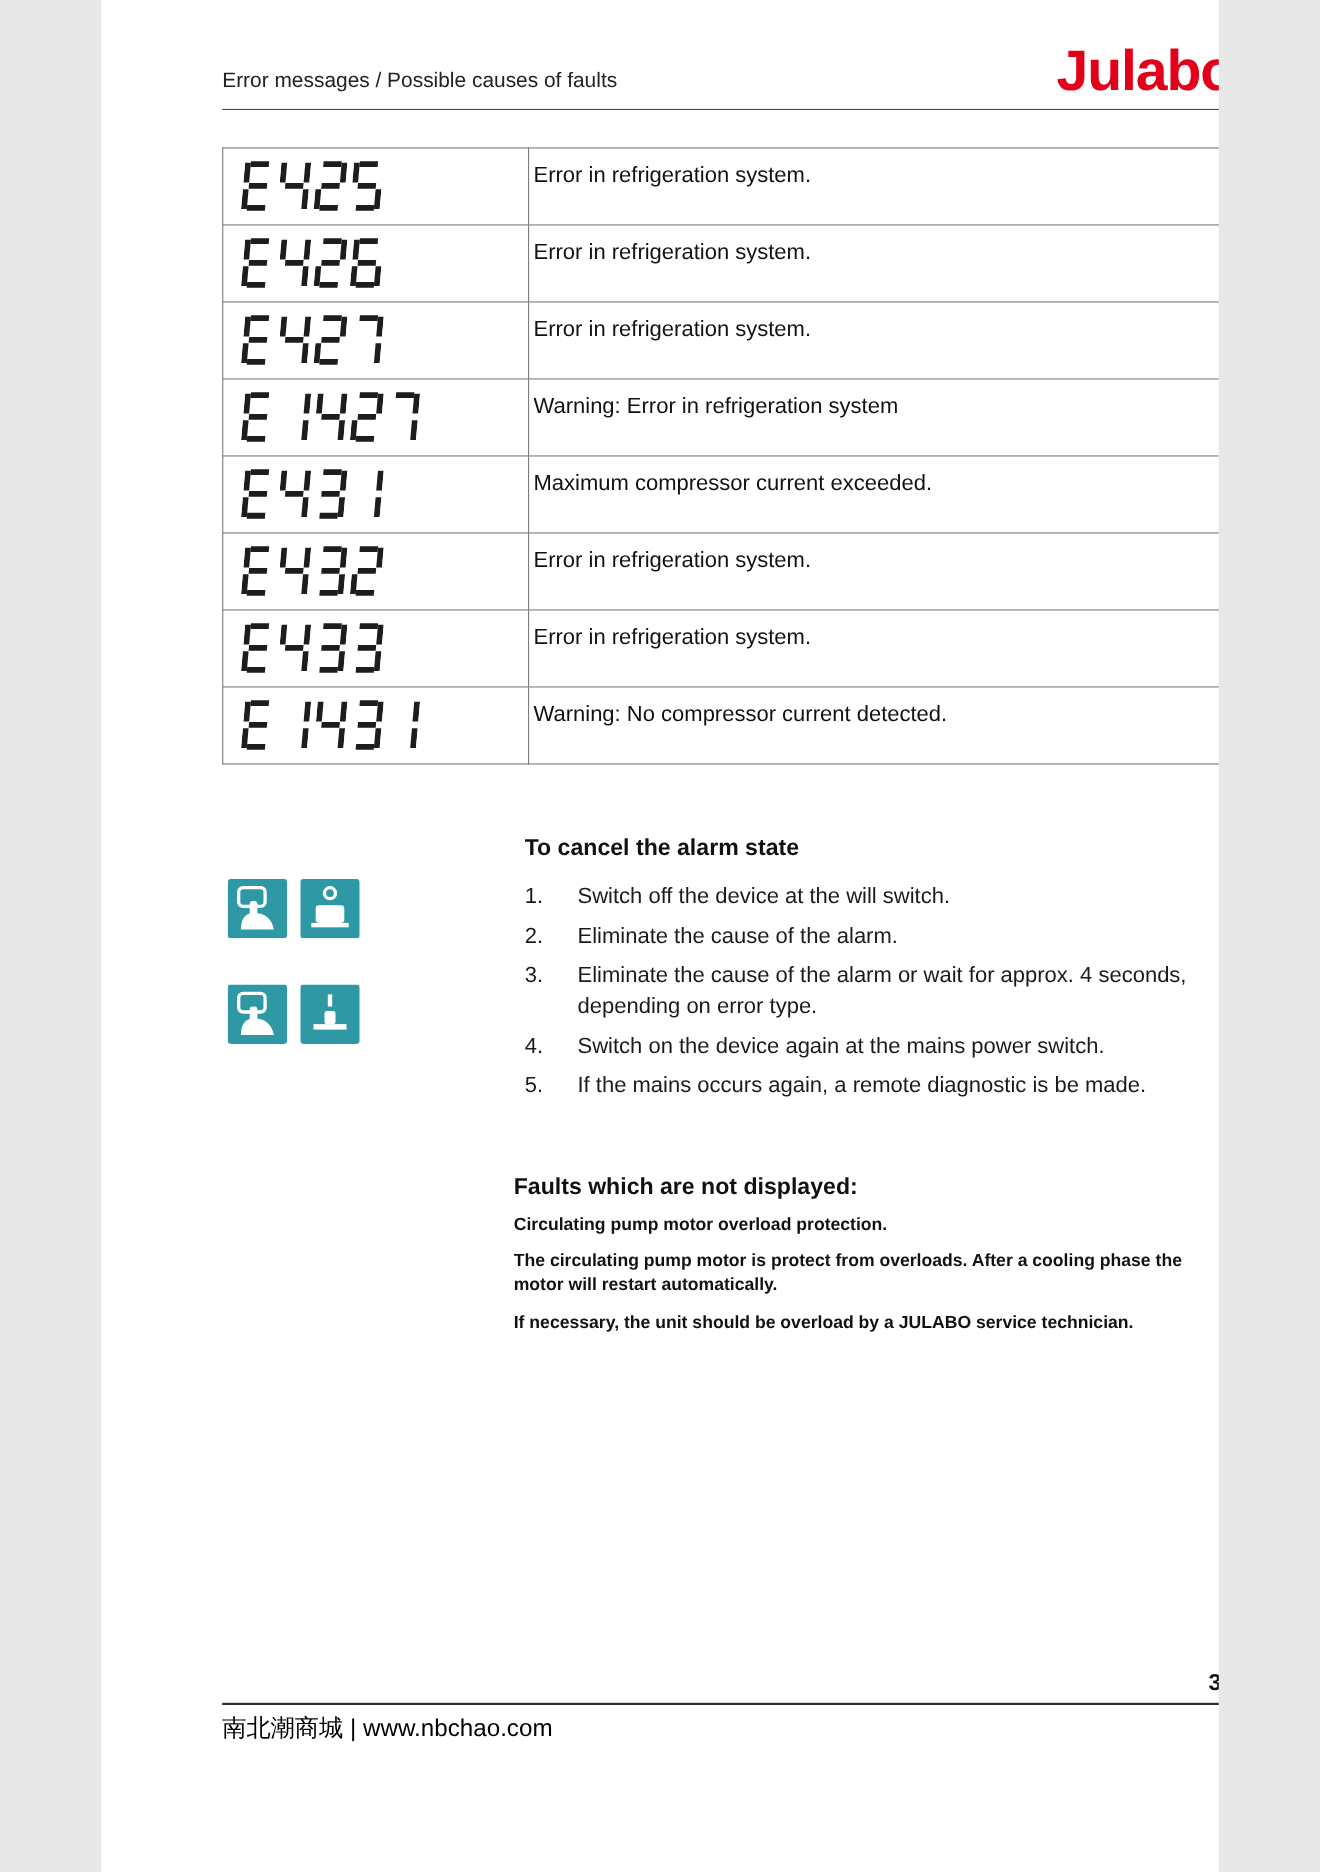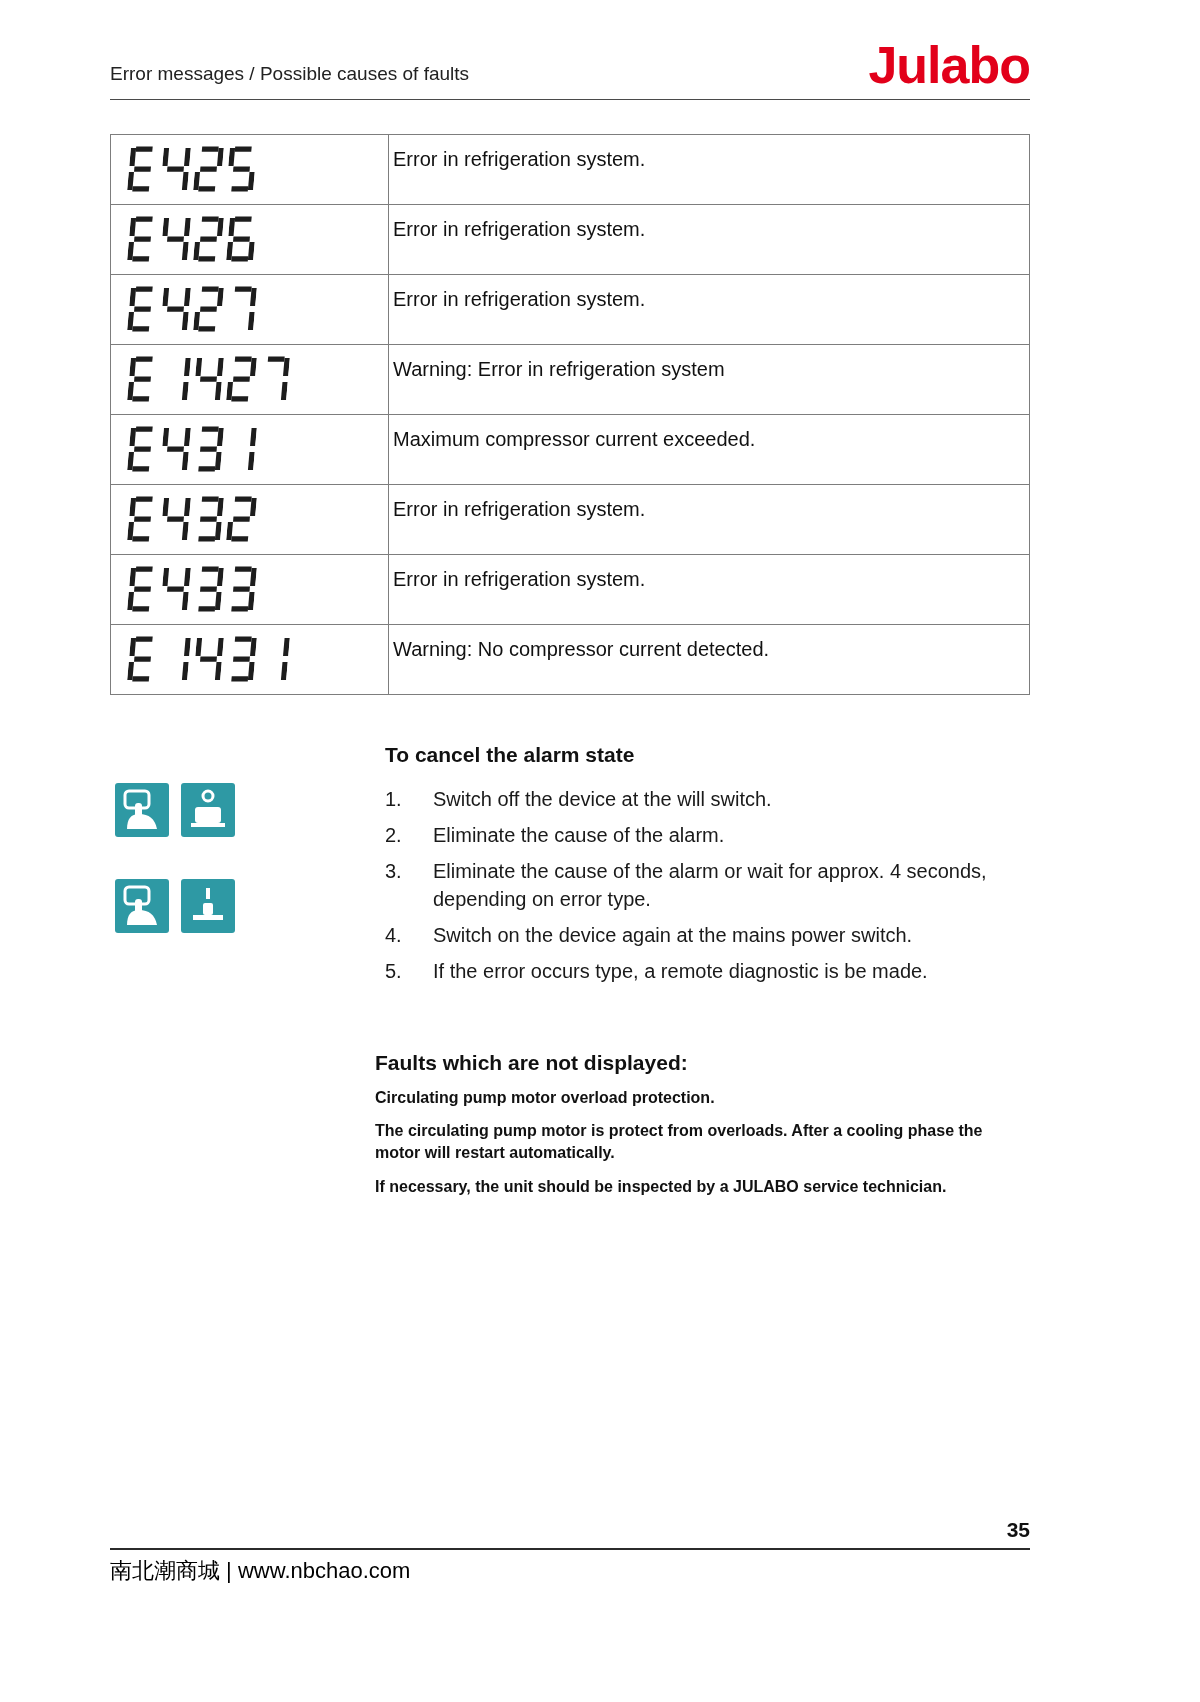--- a/index.html
+++ b/index.html
@@ -1,18 +1,18 @@
 <!DOCTYPE html>
 <html><head>
 <meta charset="utf-8">
 <style>
   html,body { margin:0; padding:0; background:#e8e8e8; }
   .page {
     position:relative;
-    width:1200px; height:1702px;
+    width:1016px; height:1702px;
     margin:0 auto;
     background:#ffffff;
     font-family:"Liberation Sans", sans-serif;
     color:#1a1a1a;
     overflow:hidden;
   }
   .content { margin-left:110px; width:920px; }
 
   
   .header {
@@ -29,21 +29,21 @@
   
   .error-table { border-collapse:collapse; width:100%; margin-top:34px; }
   .error-table td { border:1px solid #7d7d7d; }
   .code-cell { width:258px; height:67px; padding-left:18px; vertical-align:middle; }
   .desc-cell { vertical-align:top; padding:13px 4px; font-size:20px; color:#111; }
 
   .seg-display { display:flex; align-items:center; transform:skewX(-5deg); }
   .seg-char { width:27px; height:46px; margin-right:6px; fill:#1d1d1d; }
 
   
-  .alarm-section { position:relative; margin-top:48px; padding-left:275px; min-height:250px; }
+  .alarm-section { position:relative; margin-top:64px; padding-left:275px; min-height:250px; }
   .section-title { font-size:21px; font-weight:bold; margin:0 0 18px 0; color:#111; }
   .step { display:grid; grid-template-columns:48px 1fr; font-size:20px; line-height:1.4; margin-bottom:8px; }
   .step-num { }
   .step-text { }
 
   .icon-pairs { position:absolute; left:5px; top:40px; }
   .icon-pair { display:flex; margin-bottom:42px; }
   .icon-box { width:54px; height:54px; margin-right:12px; }
   .icon-box svg { width:54px; height:54px; display:block; }
 
@@ -403,29 +403,29 @@
       <div class="step">
         <span class="step-num">3.</span>
         <span class="step-text">Eliminate the cause of the alarm or wait for approx. 4 seconds, depending on error type.</span>
       </div>
       <div class="step">
         <span class="step-num">4.</span>
         <span class="step-text">Switch on the device again at the mains power switch.</span>
       </div>
       <div class="step">
         <span class="step-num">5.</span>
-        <span class="step-text">If the error occurs type, a remote diagnostic is be made.</span>
+        <span class="step-text">If the mains occurs again, a remote diagnostic is be made.</span>
       </div>
     </div>
 
     <div class="faults-section">
       <h3 class="section-title">Faults which are not displayed:</h3>
       <p class="para">Circulating pump motor overload protection.</p>
       <p class="para">The circulating pump motor is protect from overloads. After a cooling phase the motor will restart automatically.</p>
-      <p class="para">If necessary, the unit should be inspected by a JULABO service technician.</p>
+      <p class="para">If necessary, the unit should be overload by a JULABO service technician.</p>
     </div>
 
   </div>
 
   <div class="footer">
     <span class="page-num">35</span>
     <span class="footer-text">南北潮商城 | www.nbchao.com</span>
   </div>
 </div>
 

